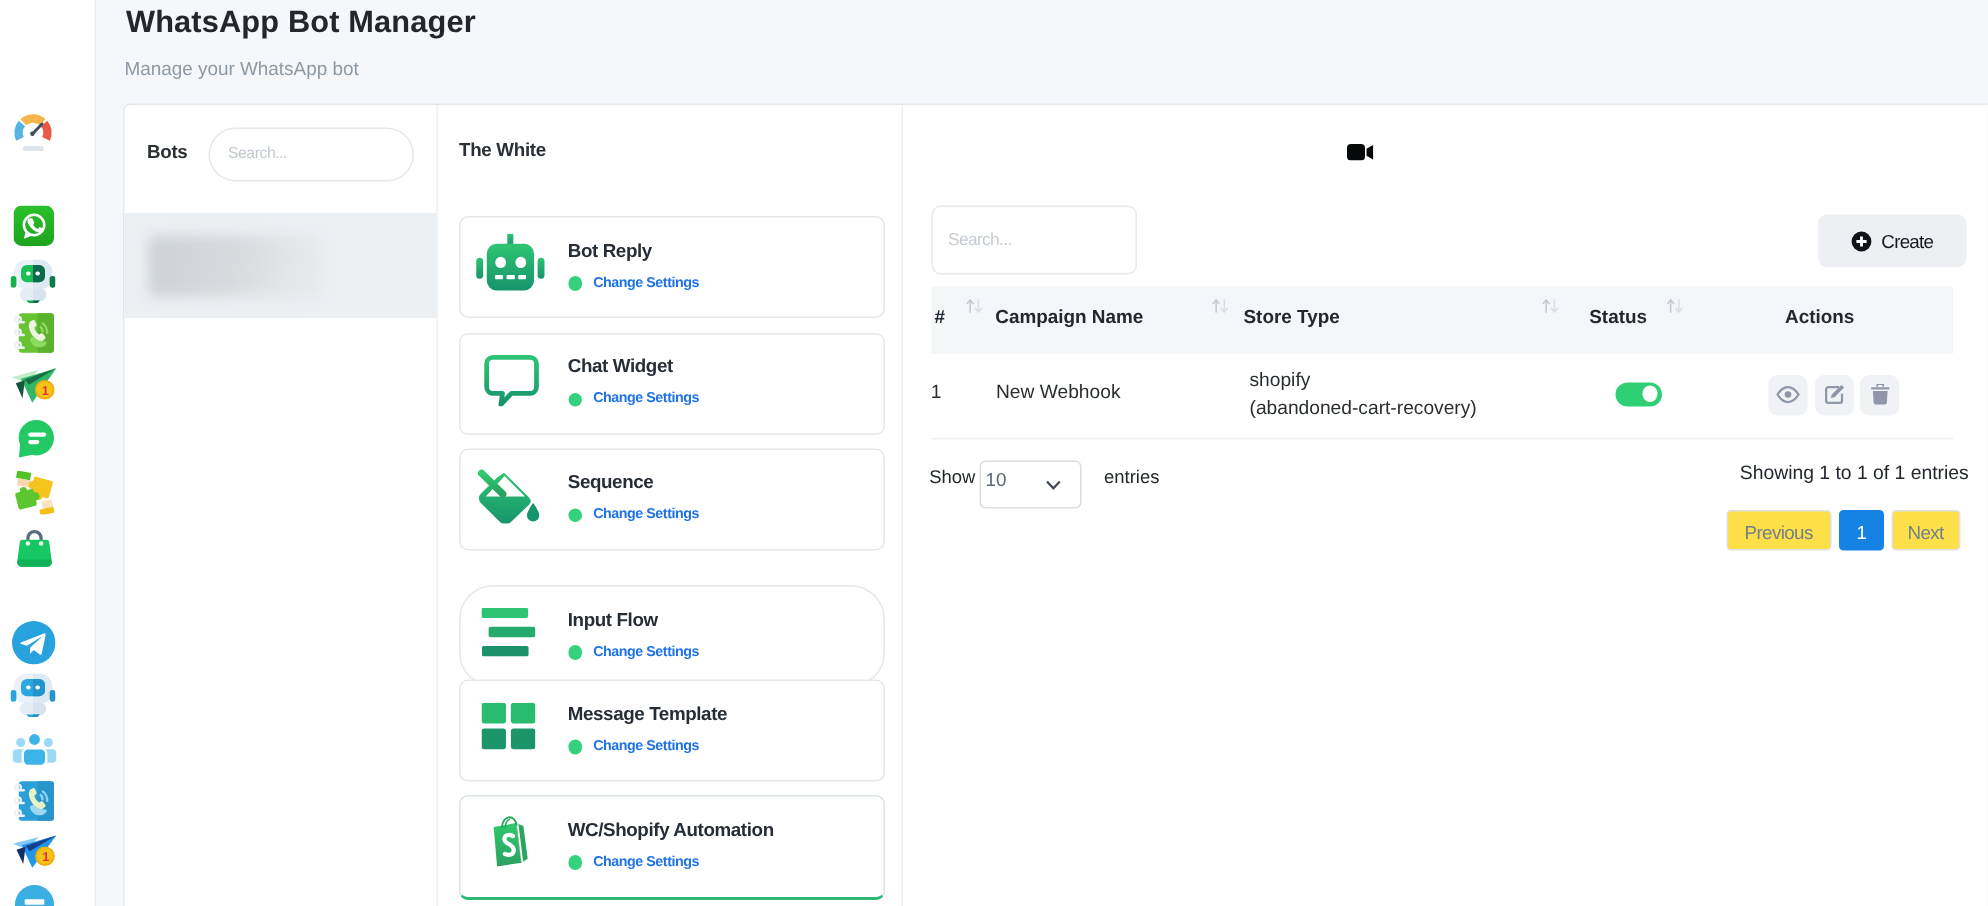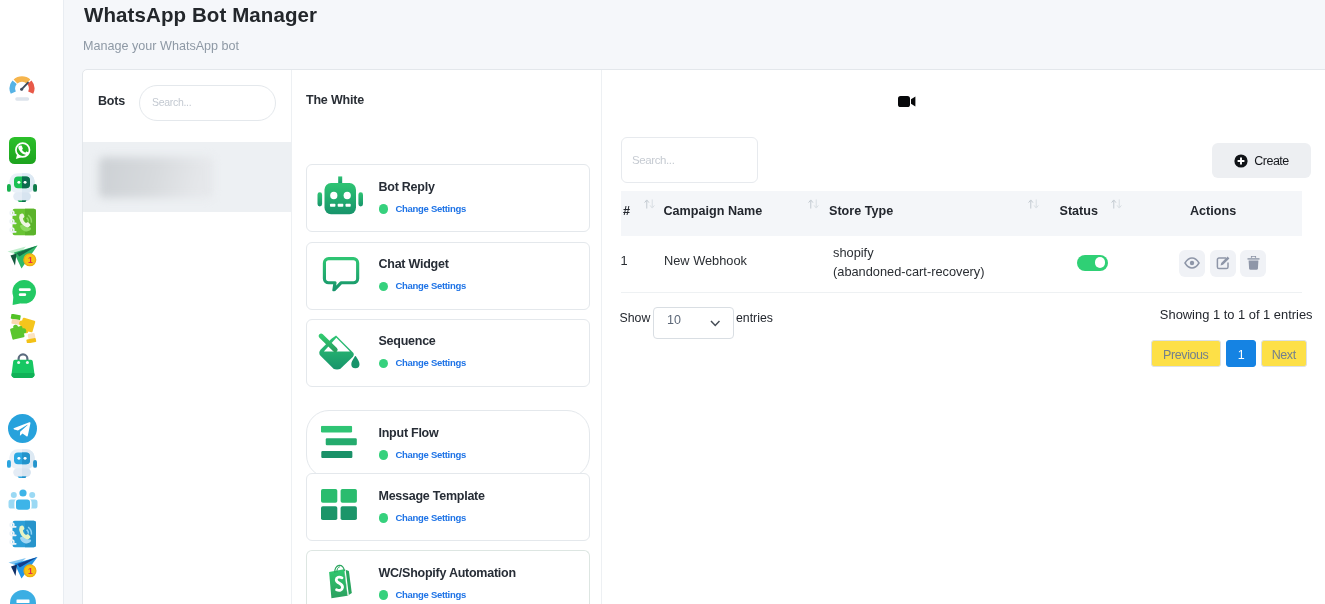--- a/index.html
+++ b/index.html
@@ -22,21 +22,21 @@
   #pill-search { position:absolute; left:56px; top:15px; width:137px; height:36px;
     border:1px solid #e4e8ec; border-radius:18px; background:#fff;
     font-size:10.5px; letter-spacing:-0.3px; color:#c3c9d1; line-height:32px; padding-left:12px; }
   #sel-item { position:absolute; left:0; top:72px; width:208px; height:70px; background:#edf0f3; }
   #sel-blob { position:absolute; left:16px; top:15px; width:114px; height:41px; border-radius:5px;
     background:linear-gradient(105deg,#ccd0d4 0%,#d7dadd 48%,#e5e7ea 85%);
     filter:blur(4.2px); }
   
   #mid-label { position:absolute; left:223px; top:23px; font-size:12.5px; font-weight:700; letter-spacing:-0.2px; color:#2a2f36; }
   .fcard { position:absolute; left:223px; width:284px; height:68px; background:#fff;
-    border:1px solid #e4e8ec; border-radius:6px;margin-top:20px; }
+    border:1px solid #e4e8ec; border-radius:6px; }
   .fcard.active { border:1px solid #dde6e2; border-bottom:2.5px solid #2eb877; height:69.5px; }
   .fcard .fic { position:absolute; left:14px; top:50%; transform:translateY(-50%); }
   .fcard .ftitle { position:absolute; left:71.5px; top:14.5px; font-size:12.5px; font-weight:700; letter-spacing:-0.25px; color:#272d36; }
   .fcard .dot { position:absolute; left:71.5px; top:39px; width:9.5px; height:9.5px; border-radius:50%; background:#36d17d; }
   .fcard .flink { position:absolute; left:88.5px; top:37.5px; font-size:9.5px; font-weight:700; letter-spacing:-0.3px; color:#1e73e6; }
   
   .rt { position:absolute; font-size:14px; color:#23272e; }
   #btn-options { left:1138px; top:13.5px; width:96px; height:34px; border:1px solid #d8dde2;
     border-radius:4px; background:#fff; font-size:12.4px; color:#2b3036;
     text-align:center; line-height:32px; }
@@ -52,23 +52,23 @@
   #thead-bg { left:538px; top:120.5px; width:681px; height:45px; background:#f4f6f9; }
   .th { top:133.5px; font-weight:700; font-size:12.6px; color:#23272e; }
   .sort { top:128.5px; }
   #row-border { left:538px; top:221.5px; width:681px; height:1px; background:#eef1f3; }
   .td { font-size:12.8px; color:#2a2e33; }
   #toggle { left:994px; top:184.5px; width:31px; height:16px; border-radius:8px; background:#2fd075; }
   #knob { position:absolute; right:2.6px; top:2.6px; width:10.8px; height:10.8px;
     border-radius:50%; background:#fff; }
   .act { top:179.5px; width:26px; height:27px; background:#f0f2f6; border-radius:6px;
     display:flex; align-items:center; justify-content:center; }
-  #sel10 { left:570px; top:236.5px; width:81px; height:32.5px; border:1px solid #d9dee3;
+  #sel10 { left:570px; top:236.5px; width:68px; height:32.5px; border:1px solid #d9dee3;
     border-radius:4px; background:#fff; font-size:12.5px; color:#5d6878;
-    line-height:24px; padding-left:13px; }
+    line-height:24px; padding-left:3px; }
   .pgbtn { top:270px; height:26.5px; background:#fde047; border:1px solid #dde1e5;
     border-radius:3px; font-size:12.5px; letter-spacing:-0.4px; color:#74808d; text-align:center; line-height:29px; }
   #pg-active { background:#1583e3; border-color:#1583e3; color:#fff; }
 </style>
 </head>
 <body>
 <div id="sidebar">
   <svg class="abs" style="left:8px;top:75px;" width="28" height="26" viewBox="0 0 28 26">
     <path d="M5.3,17.6 A9.6,9.6 0 0 1 6.6,7.3" stroke="#56b3e5" stroke-width="5.6" fill="none"></path>
     <path d="M7.5,6.5 A9.6,9.6 0 0 1 20.5,6.5" stroke="#f6b54d" stroke-width="5.6" fill="none"></path>

